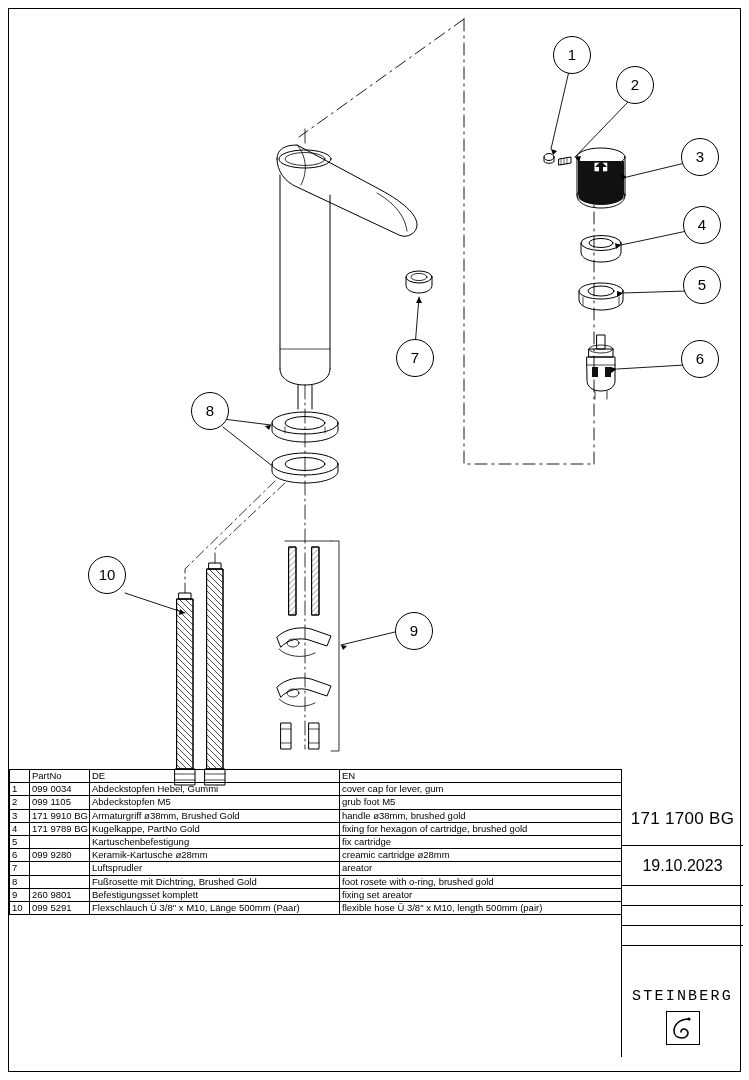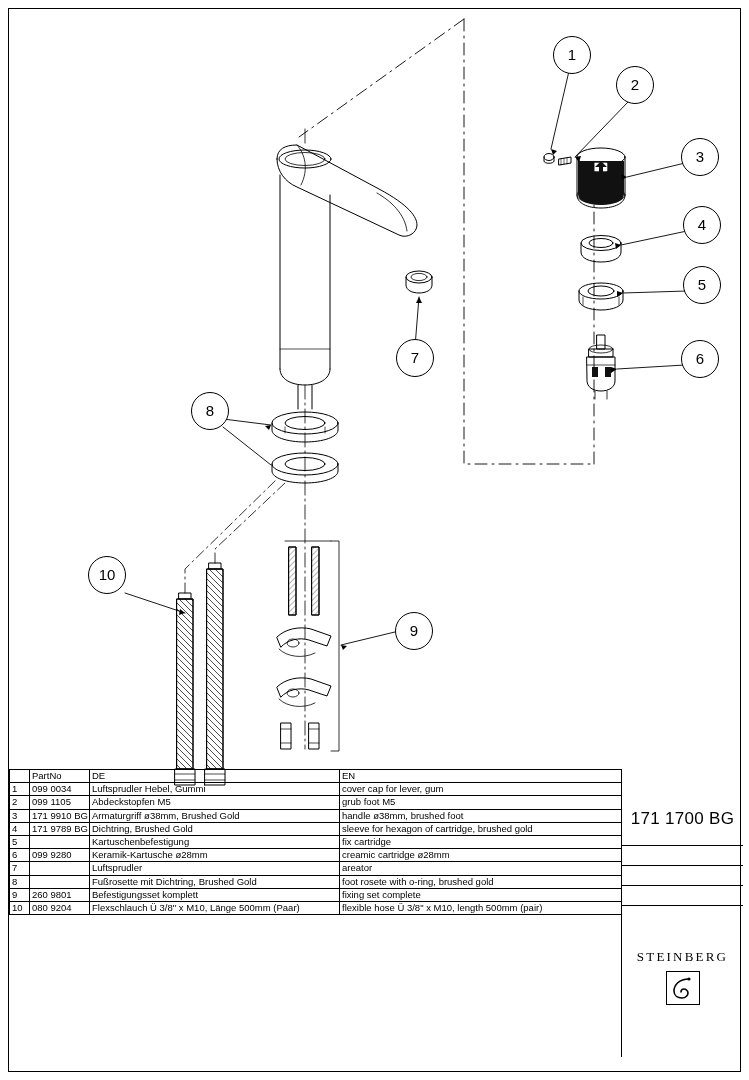--- a/index.html
+++ b/index.html
@@ -79,23 +79,23 @@
     align-items:center;
     justify-content:center;
   }
   #tb-model { height:53px; font-size:17px; letter-spacing:0.3px; }
   #tb-date  { height:40px; font-size:16px; }
   #tb-blank1{ height:20px; }
   #tb-blank2{ height:20px; }
   #tb-blank3{ height:20px; }
   #tb-logo  { height:111px; position:relative; border-bottom:none; flex-direction:column; }
   #brand {
-    font-size:13px;
+    font-size:15px;
     letter-spacing:2.2px;
-    font-family:Liberation Serif, serif;
+    font-family:Liberation Mono, monospace;
     margin-top:30px;
   }
   #logo-mark {
     margin-top:6px;
     width:34px; height:34px;
     border:1px solid #000;
   }
 </style>
 </head>
 <body>
@@ -297,40 +297,40 @@
       <tbody id="parts-body">
         <tr class="hdr">
           <td class="c-pos"></td>
           <td class="c-no">PartNo</td>
           <td class="c-de">DE</td>
           <td class="c-en">EN</td>
         </tr>
       <tr>
             <td class="c-pos">1</td>
             <td class="c-no">099 0034</td>
-            <td class="c-de">Luftsprudler Hebel, Gummi</td>
+            <td class="c-de">Abdeckstopfen Hebel, Gummi</td>
             <td class="c-en">cover cap for lever, gum</td>
           </tr>
           <tr>
             <td class="c-pos">2</td>
             <td class="c-no">099 1105</td>
             <td class="c-de">Abdeckstopfen M5</td>
             <td class="c-en">grub foot M5</td>
           </tr>
           <tr>
             <td class="c-pos">3</td>
             <td class="c-no">171 9910 BG</td>
             <td class="c-de">Armaturgriff ø38mm, Brushed Gold</td>
-            <td class="c-en">handle ø38mm, brushed foot</td>
+            <td class="c-en">handle ø38mm, brushed gold</td>
           </tr>
           <tr>
             <td class="c-pos">4</td>
             <td class="c-no">171 9789 BG</td>
-            <td class="c-de">Dichtring, Brushed Gold</td>
-            <td class="c-en">sleeve for hexagon of cartridge, brushed gold</td>
+            <td class="c-de">Kugelkappe, PartNo Gold</td>
+            <td class="c-en">fixing for hexagon of cartridge, brushed gold</td>
           </tr>
           <tr>
             <td class="c-pos">5</td>
             <td class="c-no"></td>
             <td class="c-de">Kartuschenbefestigung</td>
             <td class="c-en">fix cartridge</td>
           </tr>
           <tr>
             <td class="c-pos">6</td>
             <td class="c-no">099 9280</td>
@@ -346,34 +346,35 @@
           <tr>
             <td class="c-pos">8</td>
             <td class="c-no"></td>
             <td class="c-de">Fußrosette mit Dichtring, Brushed Gold</td>
             <td class="c-en">foot rosete with o-ring, brushed gold</td>
           </tr>
           <tr>
             <td class="c-pos">9</td>
             <td class="c-no">260 9801</td>
             <td class="c-de">Befestigungsset komplett</td>
-            <td class="c-en">fixing set complete</td>
+            <td class="c-en">fixing set areator</td>
           </tr>
           <tr>
             <td class="c-pos">10</td>
-            <td class="c-no">080 9204</td>
+            <td class="c-no">099 5291</td>
             <td class="c-de">Flexschlauch Ü 3/8" x M10, Länge 500mm (Paar)</td>
             <td class="c-en">flexible hose Ü 3/8" x M10, length 500mm (pair)</td>
           </tr>
         </tbody>
     </table>
   </div>
 
   <div id="title-block">
     <div class="tb-cell" id="tb-model">171 1700 BG</div>
+    <div class="tb-cell" id="tb-date">19.10.2023</div>
     <div class="tb-cell" id="tb-blank1"></div>
     <div class="tb-cell" id="tb-blank2"></div>
     <div class="tb-cell" id="tb-blank3"></div>
     <div class="tb-cell" id="tb-logo">
       <div id="brand">STEINBERG</div>
       <div id="logo-mark">
         <svg width="32" height="32" viewBox="0 0 32 32">
           <path d="M22 7 C12 7 7 13 7 19 C7 24 11 26 15 26 C19 26 21 23 21 21
                    C21 19 19 17 17 17 C15 17 14 18.5 14 20" fill="none" stroke="#000" stroke-width="1.6" stroke-linecap="round"></path>
           <circle cx="22" cy="7" r="1.6" fill="#000"></circle>

